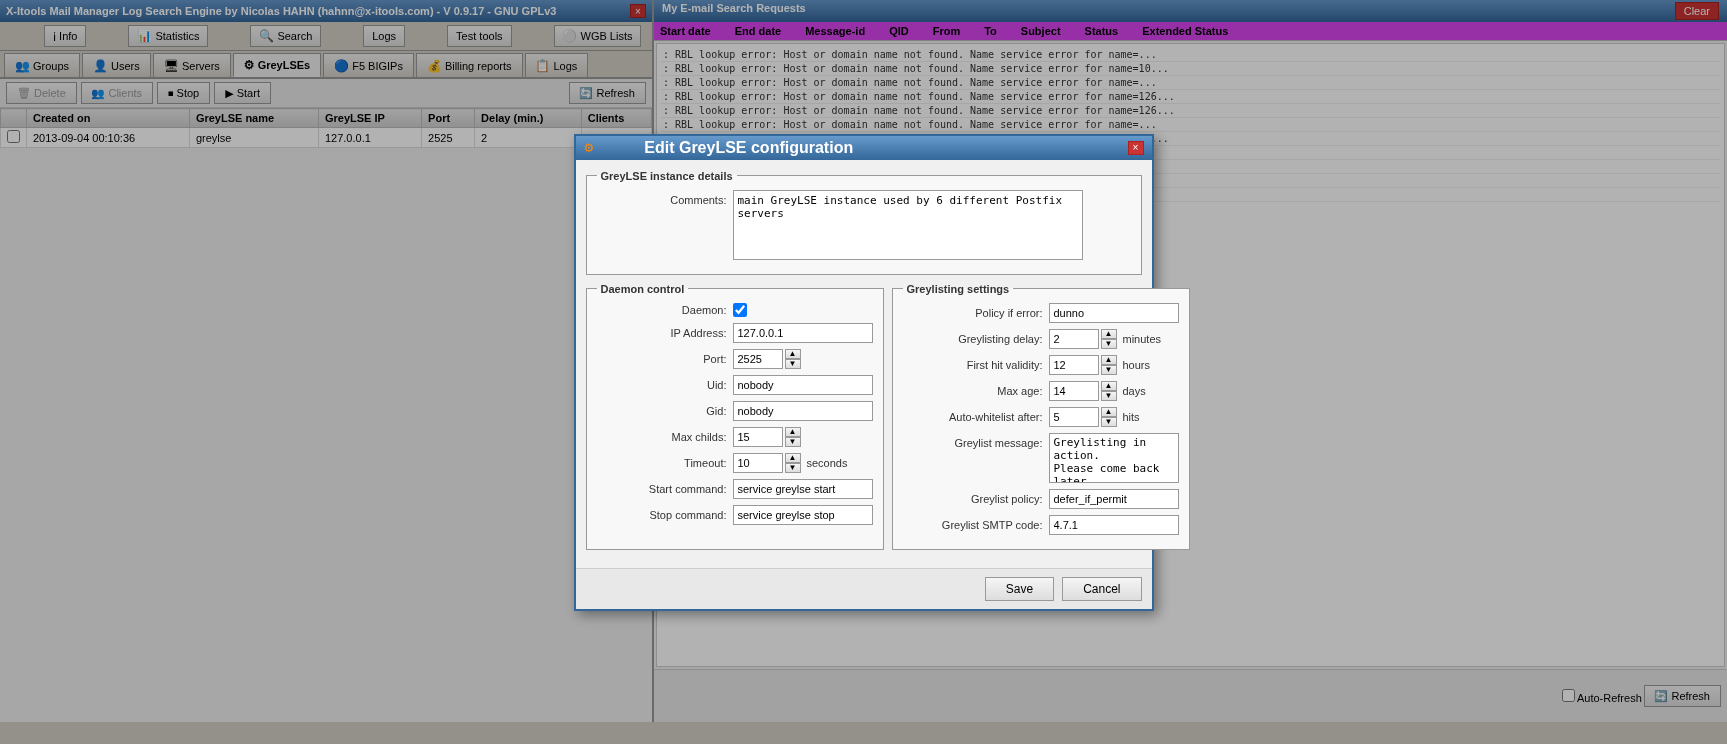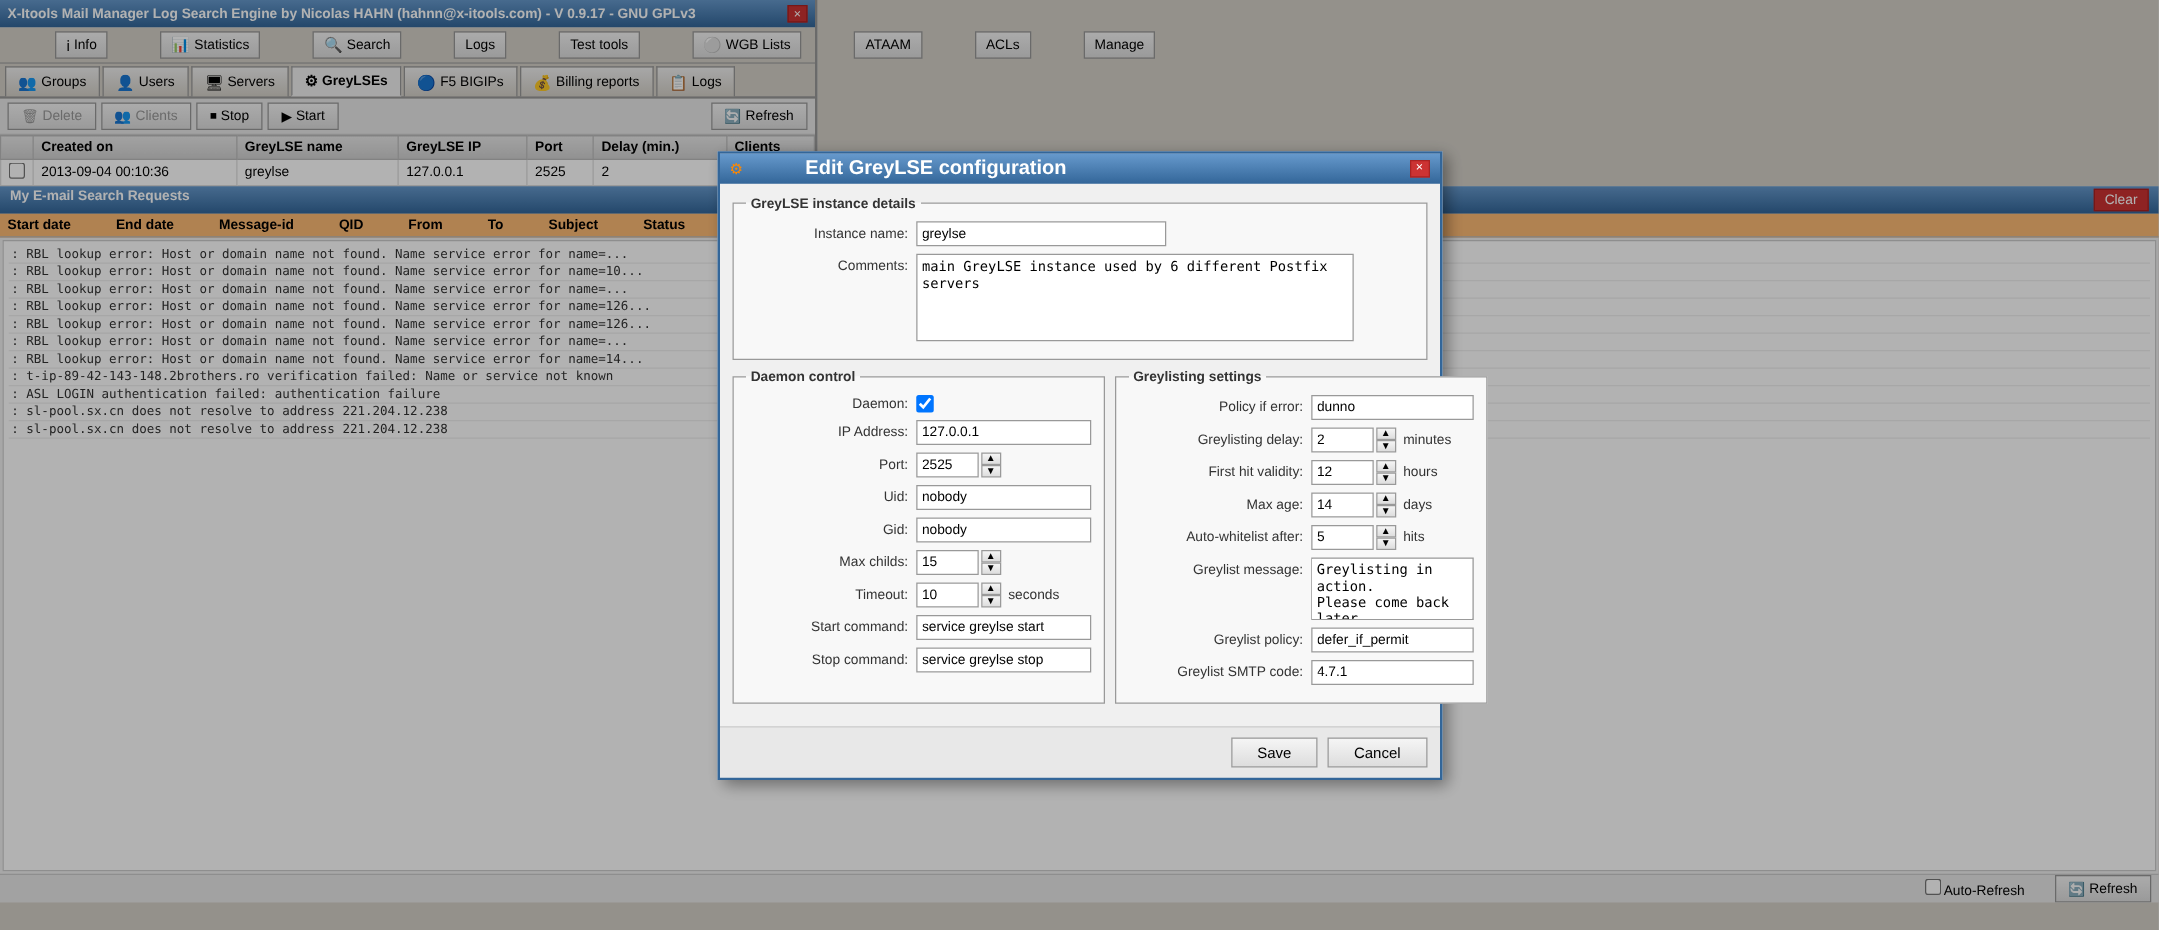--- a/index.html
+++ b/index.html
@@ -25,21 +25,20 @@
       font-size: 10px;
       cursor: pointer;
       display: flex; align-items: center; justify-content: center;
     }
 
     
     .main-wrapper {
       display: flex;
       width: 1727px;
       height: 722px;
-      flex-direction: column;
     }
 
     
     .left-panel {
       width: 654px;
       background: #f0f0f0;
       border-right: 2px solid #999;
       display: flex;
       flex-direction: column;
     }
@@ -162,26 +161,26 @@
       padding: 2px 8px;
       font-size: 11px;
       font-weight: bold;
       display: flex;
       justify-content: space-between;
       height: 22px;
     }
 
     
     .right-table-header {
-      background: #fdba74;
+      background: #d946ef;
       border-bottom: 1px solid #bbb;
       padding: 3px 6px;
       display: flex;
       align-items: center;
-      gap: 36px;
+      gap: 24px;
       font-size: 11px;
     }
     .right-table-header span { font-weight: bold; }
 
     
     .right-content {
       flex: 1;
       background: white;
       border: 1px solid #ccc;
       margin: 2px;
@@ -196,25 +195,25 @@
       color: #333;
       border-bottom: 1px solid #f0f0f0;
       font-family: monospace;
       font-size: 10px;
     }
 
     
     .right-bottom-toolbar {
       background: #e8e8e8;
       border-top: 1px solid #ccc;
-      padding: 0 6px;
+      padding: 15px 6px;
       display: flex;
       align-items: center;
       justify-content: flex-end;
-      gap: 24px;
+      gap: 2px;
     }
 
     
     .modal-overlay {
       position: fixed;
       top: 0; left: 0; right: 0; bottom: 0;
       background: rgba(0,0,0,0.3);
       display: flex;
       align-items: center;
       justify-content: center;
@@ -557,24 +556,20 @@
       </div>
       <button class="modal-close-btn">×</button>
     </div>
 
     <div class="modal-body">
 
       <fieldset class="fieldset">
         <legend>GreyLSE instance details</legend>
 
 
-        <div class="form-row">
-          <label class="form-label">Instance name:</label>
-          <input class="form-input" type="text" style="width: 200px;" value="greylse">
-        </div>
 
         <div class="form-row" style="align-items:flex-start;">
           <label class="form-label" style="margin-top:4px;">Comments:</label>
           <textarea class="form-textarea" style="">main GreyLSE instance used by 6 different Postfix servers</textarea>
         </div>
       </fieldset>
 
       <div class="fieldsets-row">
 
         <fieldset class="fieldset fieldset-left">

